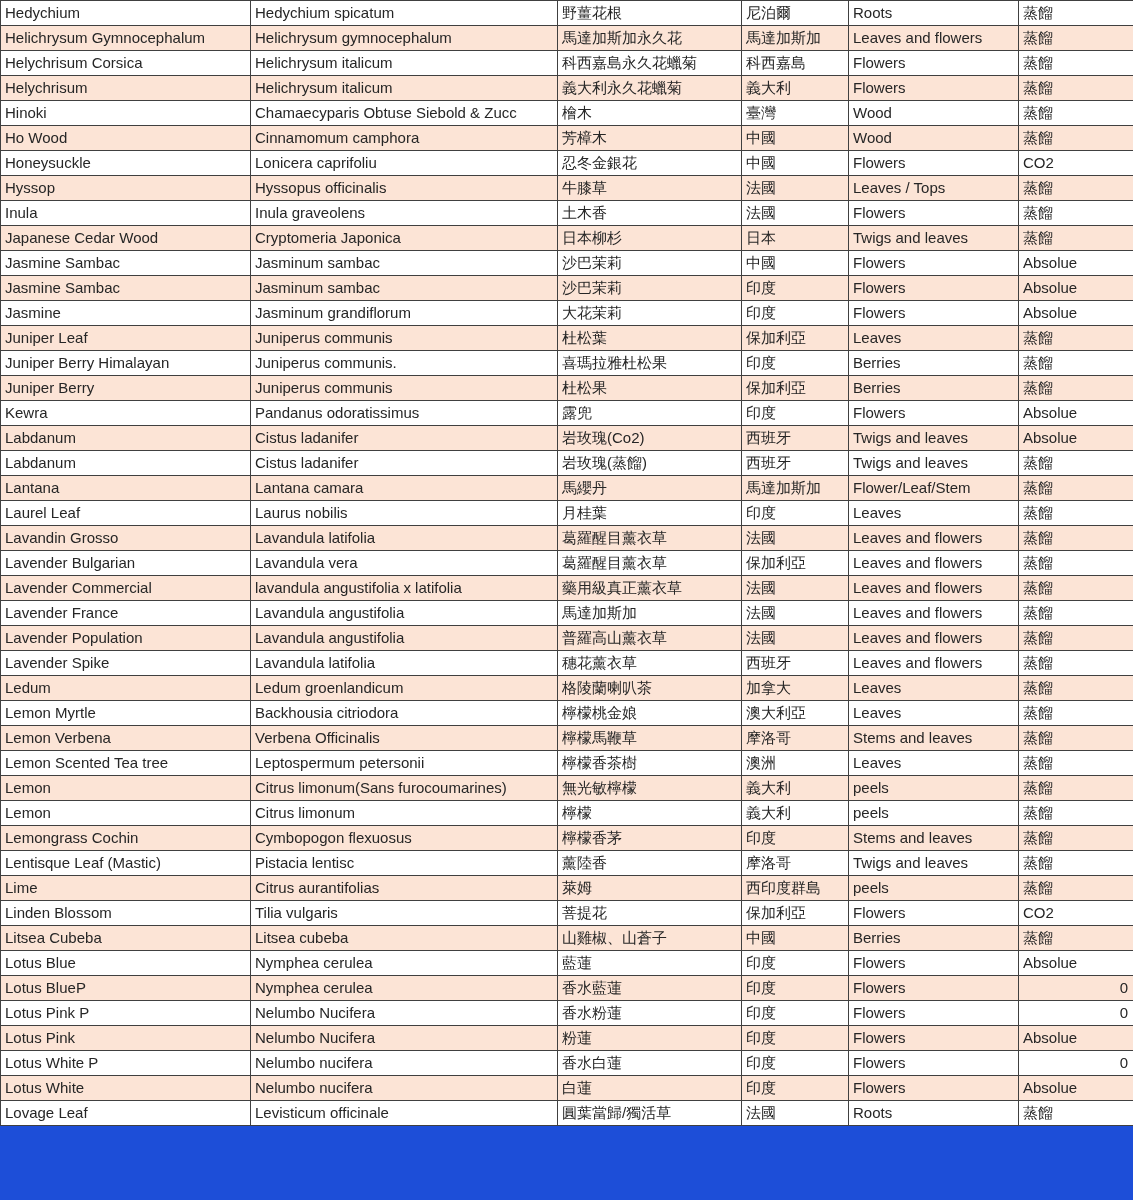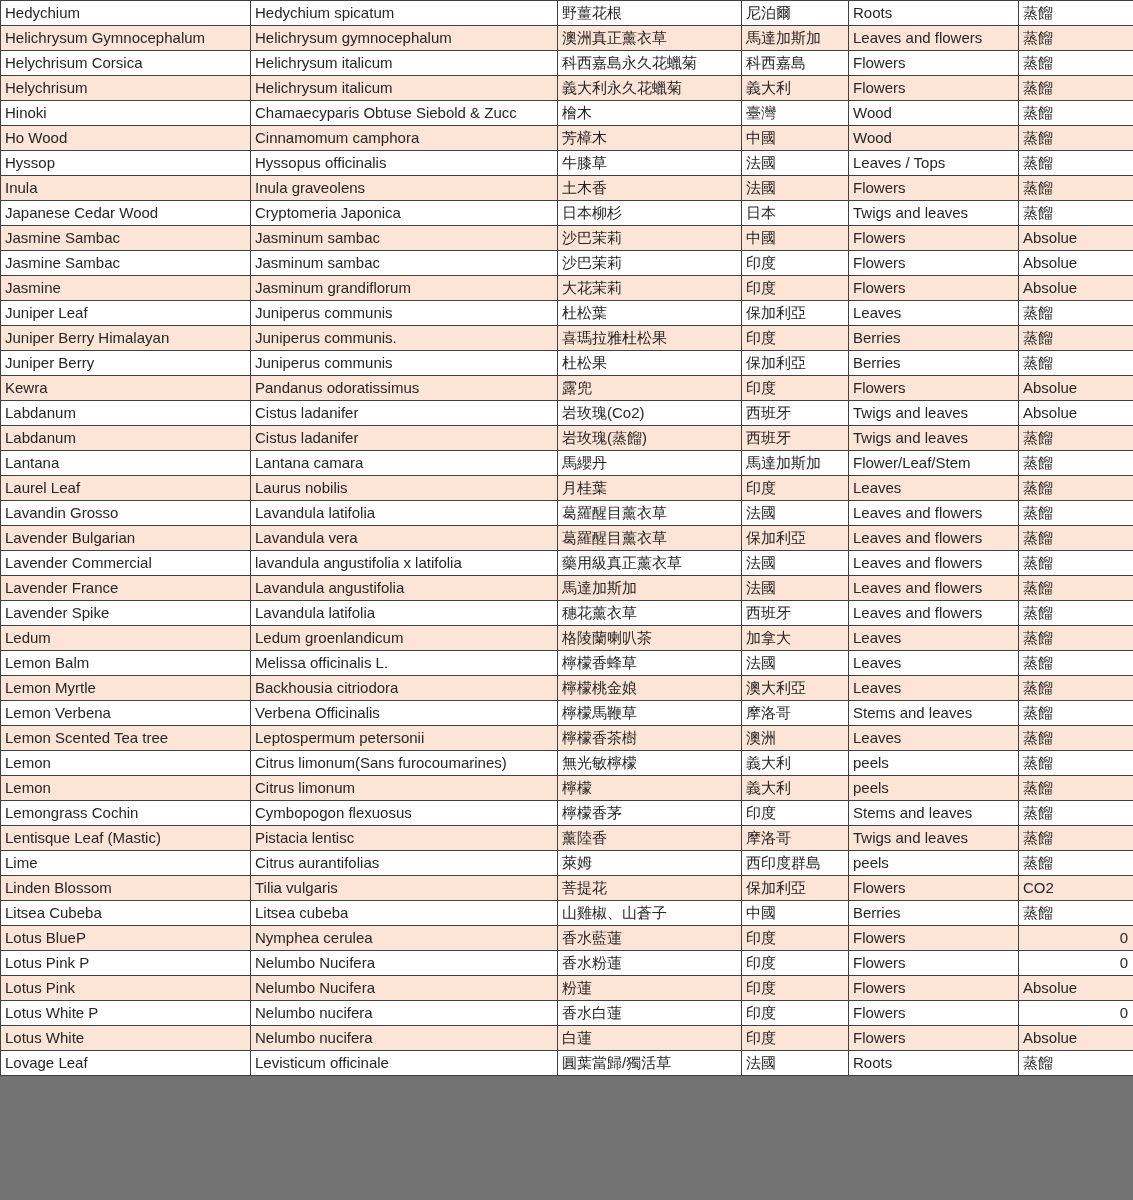--- a/index.html
+++ b/index.html
@@ -8,21 +8,21 @@
     background: #ffffff;
   }
   body {
     font-family: "Liberation Sans", "DejaVu Sans", sans-serif;
     color: #262626;
   }
   .sheet {
     width: 1133px;
     height: 1200px;
     overflow: hidden;
-    background: #737373;
+    background: #1d4ed8;
   }
   table.grid {
     border-collapse: collapse;
     table-layout: fixed;
     width: 1133px;
   }
   table.grid td {
     height: 23px;
     border: 1px solid #404040;
     padding: 0 3px 1px 4px;
@@ -59,21 +59,21 @@
           <td>Hedychium</td>
           <td>Hedychium spicatum</td>
           <td>野薑花根</td>
           <td>尼泊爾</td>
           <td>Roots</td>
           <td>蒸餾</td>
         </tr>
         <tr>
           <td>Helichrysum Gymnocephalum</td>
           <td>Helichrysum gymnocephalum</td>
-          <td>澳洲真正薰衣草</td>
+          <td>馬達加斯加永久花</td>
           <td>馬達加斯加</td>
           <td>Leaves and flowers</td>
           <td>蒸餾</td>
         </tr>
         <tr>
           <td>Helychrisum Corsica</td>
           <td>Helichrysum italicum</td>
           <td>科西嘉島永久花蠟菊</td>
           <td>科西嘉島</td>
           <td>Flowers</td>
@@ -97,20 +97,28 @@
         </tr>
         <tr>
           <td>Ho Wood</td>
           <td>Cinnamomum camphora</td>
           <td>芳樟木</td>
           <td>中國</td>
           <td>Wood</td>
           <td>蒸餾</td>
         </tr>
         <tr>
+          <td>Honeysuckle</td>
+          <td>Lonicera caprifoliu</td>
+          <td>忍冬金銀花</td>
+          <td>中國</td>
+          <td>Flowers</td>
+          <td>CO2</td>
+        </tr>
+        <tr>
           <td>Hyssop</td>
           <td>Hyssopus officinalis</td>
           <td>牛膝草</td>
           <td>法國</td>
           <td>Leaves / Tops</td>
           <td>蒸餾</td>
         </tr>
         <tr>
           <td>Inula</td>
           <td>Inula graveolens</td>
@@ -241,44 +249,44 @@
         </tr>
         <tr>
           <td>Lavender France</td>
           <td>Lavandula angustifolia</td>
           <td>馬達加斯加</td>
           <td>法國</td>
           <td>Leaves and flowers</td>
           <td>蒸餾</td>
         </tr>
         <tr>
+          <td>Lavender Population</td>
+          <td>Lavandula angustifolia</td>
+          <td>普羅高山薰衣草</td>
+          <td>法國</td>
+          <td>Leaves and flowers</td>
+          <td>蒸餾</td>
+        </tr>
+        <tr>
           <td>Lavender Spike</td>
           <td>Lavandula latifolia</td>
           <td>穗花薰衣草</td>
           <td>西班牙</td>
           <td>Leaves and flowers</td>
           <td>蒸餾</td>
         </tr>
         <tr>
           <td>Ledum</td>
           <td>Ledum groenlandicum</td>
           <td>格陵蘭喇叭茶</td>
           <td>加拿大</td>
           <td>Leaves</td>
           <td>蒸餾</td>
         </tr>
         <tr>
-          <td>Lemon Balm</td>
-          <td>Melissa officinalis L.</td>
-          <td>檸檬香蜂草</td>
-          <td>法國</td>
-          <td>Leaves</td>
-          <td>蒸餾</td>
-        </tr>
-        <tr>
           <td>Lemon Myrtle</td>
           <td>Backhousia citriodora</td>
           <td>檸檬桃金娘</td>
           <td>澳大利亞</td>
           <td>Leaves</td>
           <td>蒸餾</td>
         </tr>
         <tr>
           <td>Lemon Verbena</td>
           <td>Verbena Officinalis</td>
@@ -345,20 +353,28 @@
         </tr>
         <tr>
           <td>Litsea Cubeba</td>
           <td>Litsea cubeba</td>
           <td>山雞椒、山蒼子</td>
           <td>中國</td>
           <td>Berries</td>
           <td>蒸餾</td>
         </tr>
         <tr>
+          <td>Lotus Blue</td>
+          <td>Nymphea cerulea</td>
+          <td>藍蓮</td>
+          <td>印度</td>
+          <td>Flowers</td>
+          <td>Absolue</td>
+        </tr>
+        <tr>
           <td>Lotus BlueP</td>
           <td>Nymphea cerulea</td>
           <td>香水藍蓮</td>
           <td>印度</td>
           <td>Flowers</td>
           <td class="num">0</td>
         </tr>
         <tr>
           <td>Lotus Pink P</td>
           <td>Nelumbo Nucifera</td>

